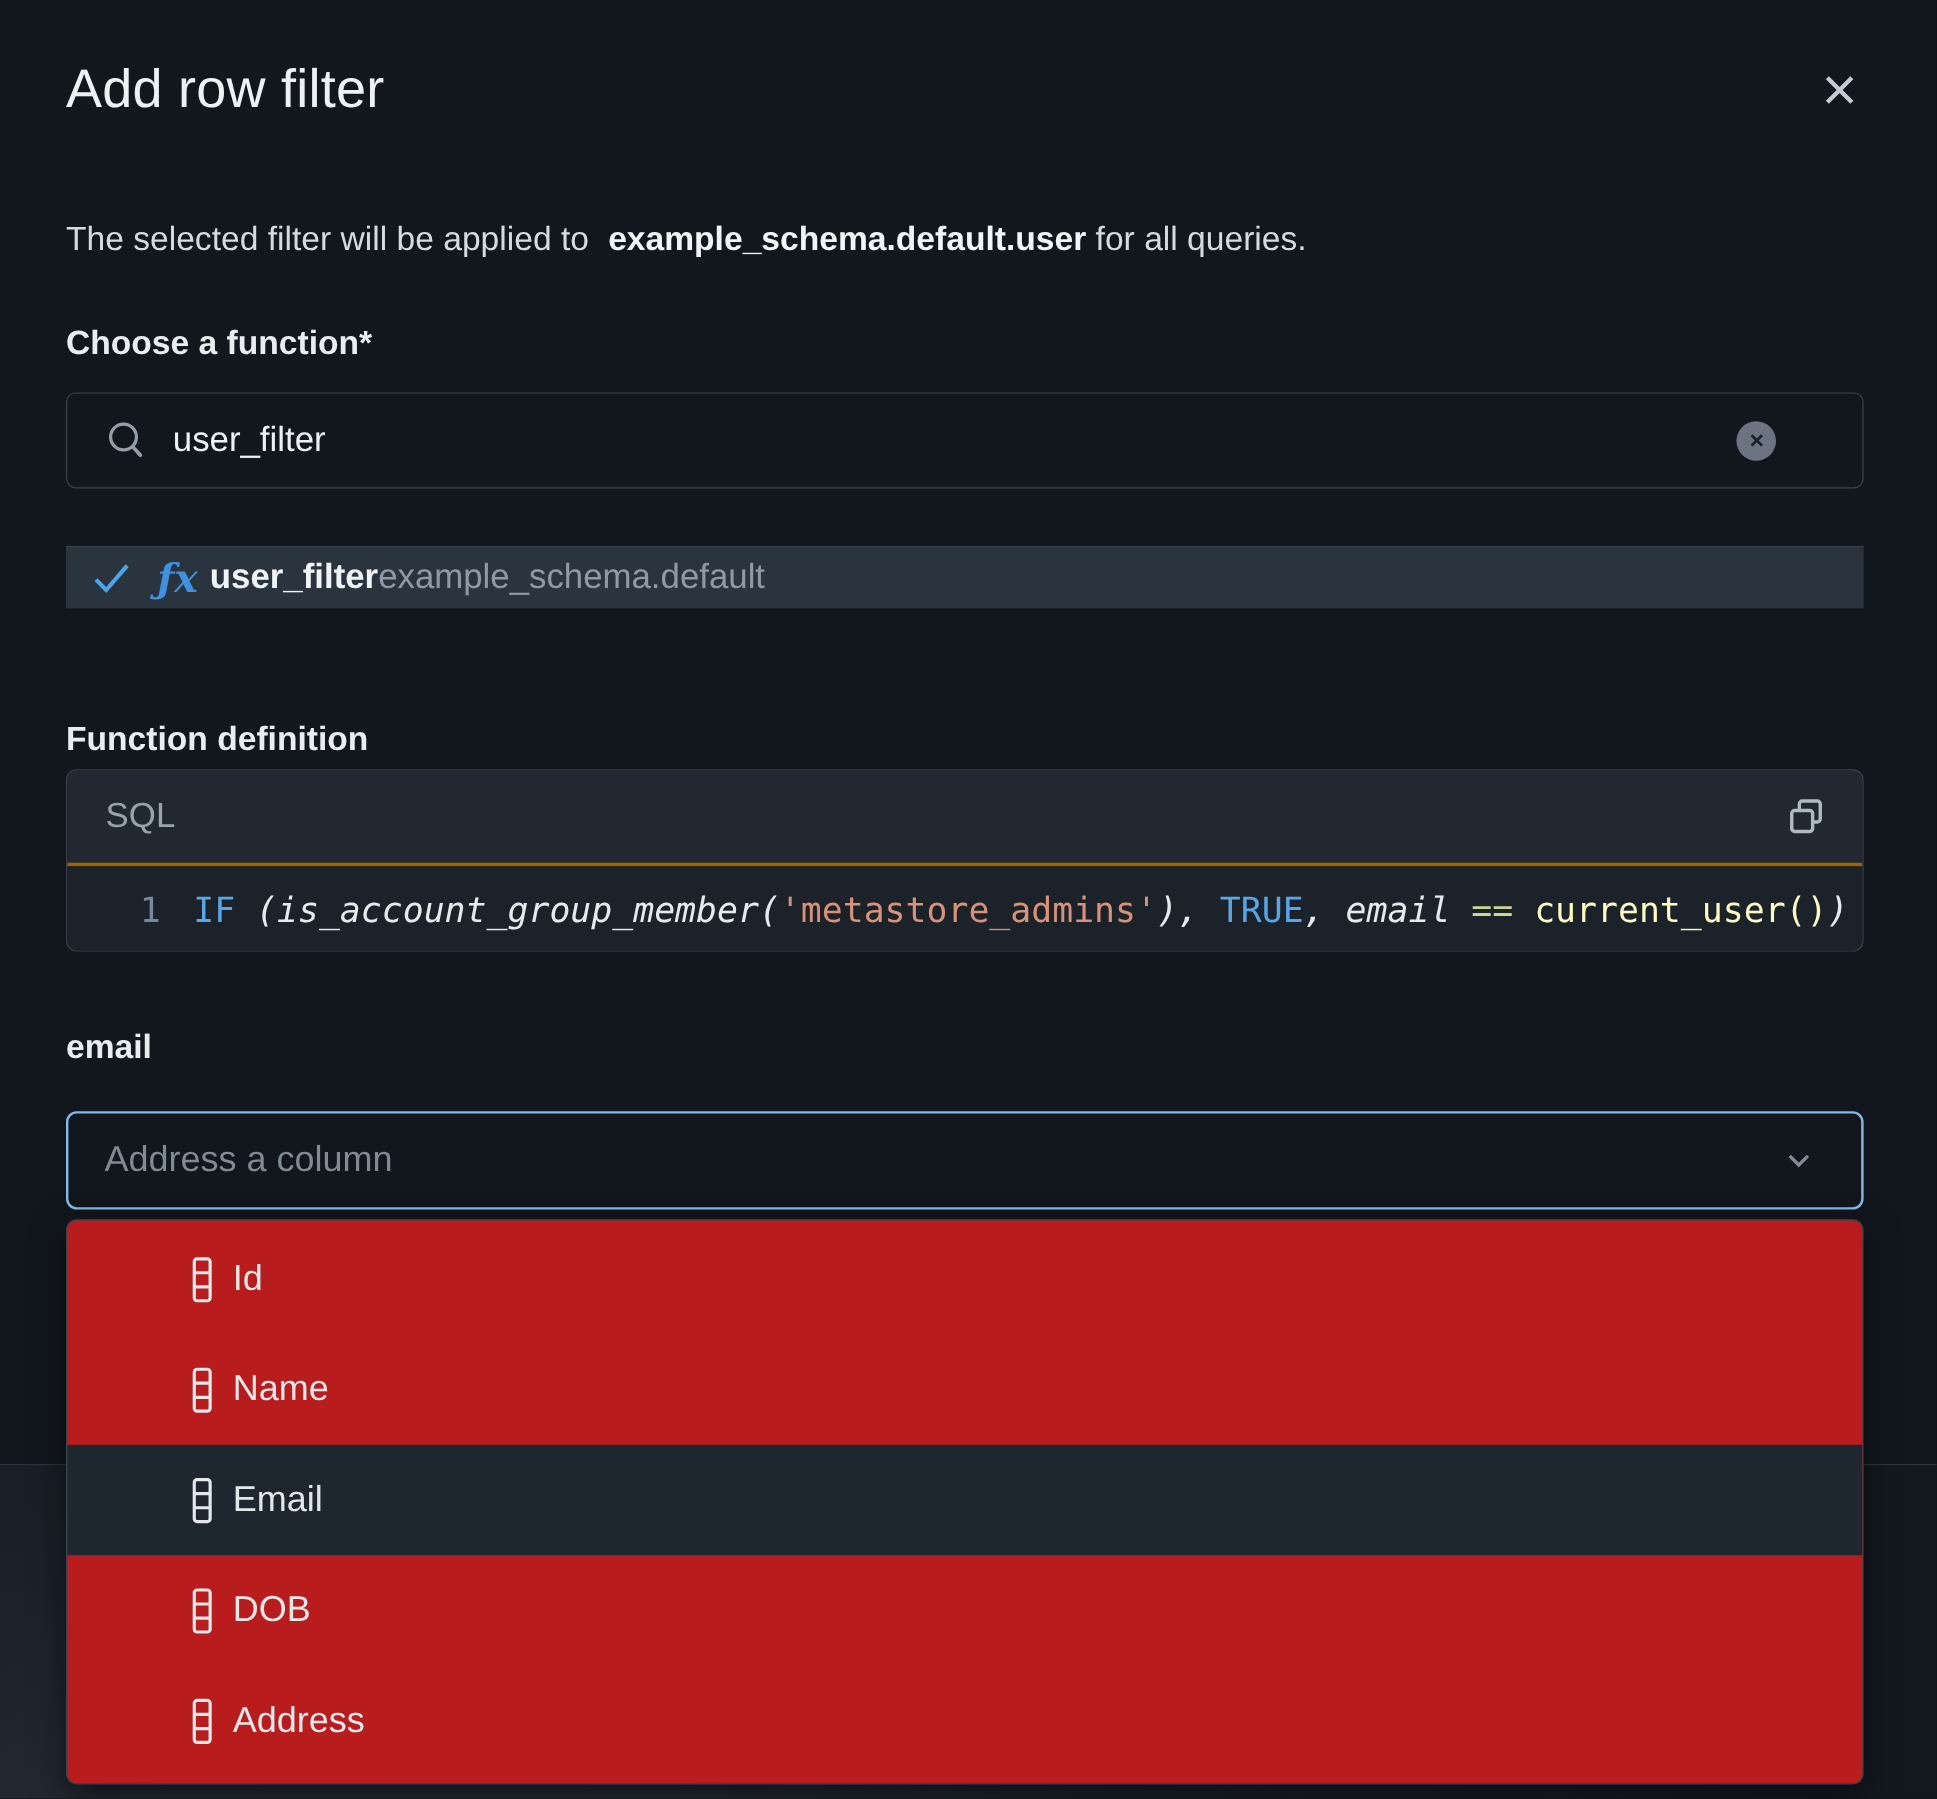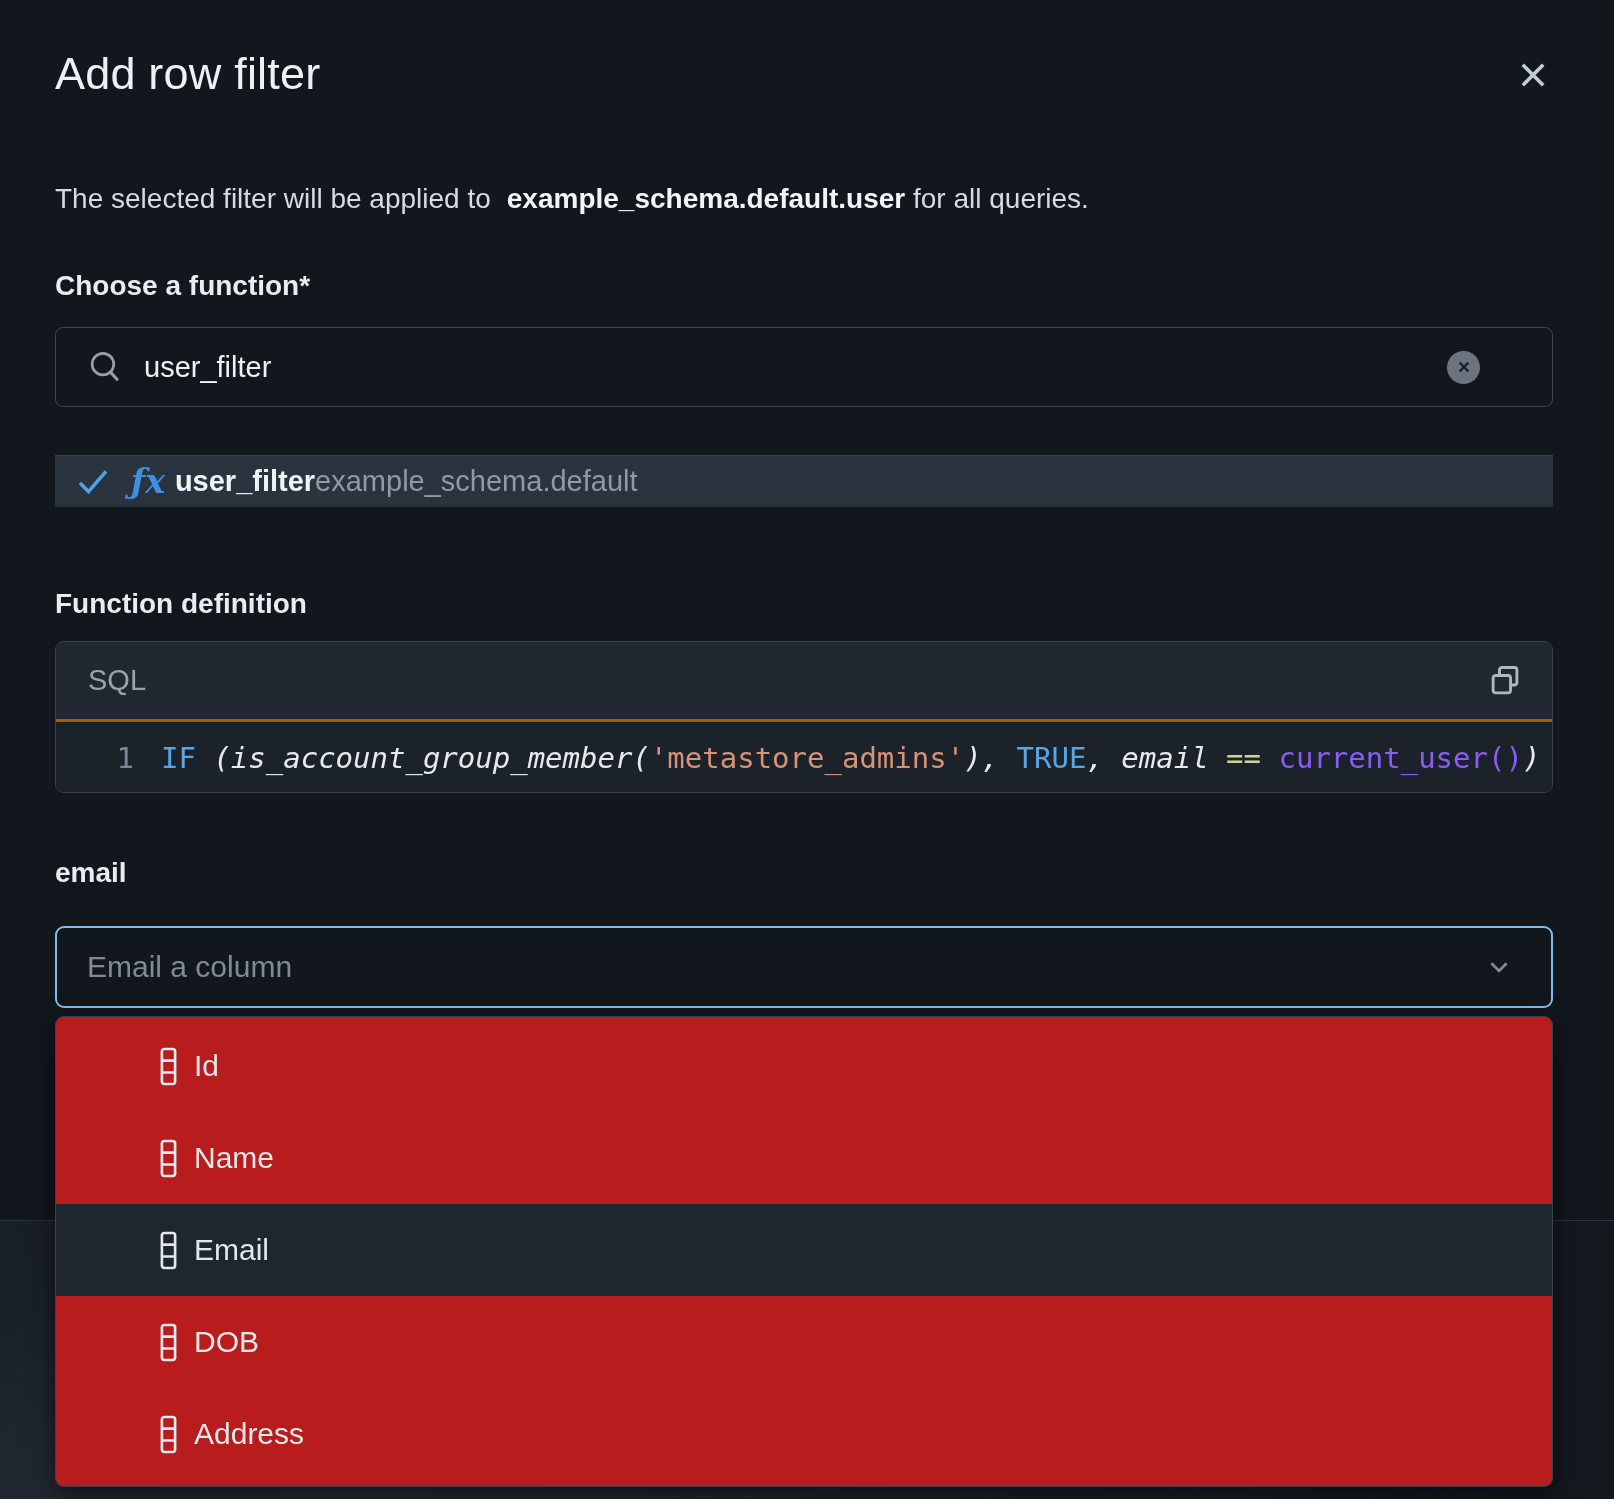--- a/index.html
+++ b/index.html
@@ -34,21 +34,21 @@
   .intro{
     position:absolute;left:55px;top:183px;width:1400px;
     font-size:28px;color:#d5dbe1;
   }
   .intro b{color:#f2f5f7;font-weight:700;margin-left:16px;}
   .field-label{
     position:absolute;left:55px;
     font-size:28px;font-weight:700;color:#e9edf0;
   }
   .lbl-choose{top:270px;}
-  .lbl-funcdef{top:588px;}
+  .lbl-funcdef{top:600px;}
   .lbl-email{top:857px;}
 
   
   .search-box{
     position:absolute;left:55px;top:327px;width:1498px;height:80px;
     border:1px solid #3b454f;border-radius:8px;background:#12171d;
     display:flex;align-items:center;
   }
   .search-icon{color:#93a0ab;margin-left:30px;display:flex;}
   .search-input{
@@ -98,21 +98,21 @@
     display:flex;align-items:center;
     font-family:"DejaVu Sans Mono",monospace;font-size:29px;
     white-space:pre;
   }
   .line-no{width:40px;margin-left:38px;text-align:right;color:#78879a;flex:none;}
   .code-line{margin-left:27px;color:#e7eaed;}
   .tok-keyword{color:#57a6e8;}
   .tok-plain{color:#e7eaed;font-style:italic;}
   .tok-string{color:#d79279;}
   .tok-operator{color:#ccd48e;}
-  .tok-function{color:#8b5cf6;}
+  .tok-function{color:#fef9c3;}
 
   
   .col-select{
     position:absolute;left:55px;top:926px;width:1498px;height:82px;
     border:2px solid #85bae9;border-radius:9px;background:#12171d;
     display:flex;align-items:center;cursor:pointer;
   }
   .select-placeholder{margin-left:30px;font-size:30px;color:#7f8b95;flex:1;}
   .chevron-icon{color:#7f8a95;margin-right:36px;display:flex;}
 
@@ -198,21 +198,21 @@
       </div>
       <div class="sql-body">
         <span class="line-no">1</span>
         <span class="code-line"><span class="tok-keyword">IF</span><span class="tok-plain"> (is_account_group_member(</span><span class="tok-string">'metastore_admins'</span><span class="tok-plain">), </span><span class="tok-keyword">TRUE</span><span class="tok-plain">, </span><span class="tok-plain">email </span><span class="tok-operator">== </span><span class="tok-function">current_user()</span><span class="tok-plain">)</span></span>
       </div>
     </div>
 
     <div class="field-label lbl-email">email</div>
 
     <div class="col-select">
-      <span class="select-placeholder">Email a column</span>
+      <span class="select-placeholder">Address a column</span>
       <span class="chevron-icon">
         <svg width="32" height="32" viewBox="0 0 24 24">
             <path d="M6.3 9.2 L12 14.9 L17.7 9.2" fill="none" stroke="currentColor" stroke-width="2.1"></path>
           </svg>
       </span>
     </div>
   </div>
 
   <div class="dropdown">
 

